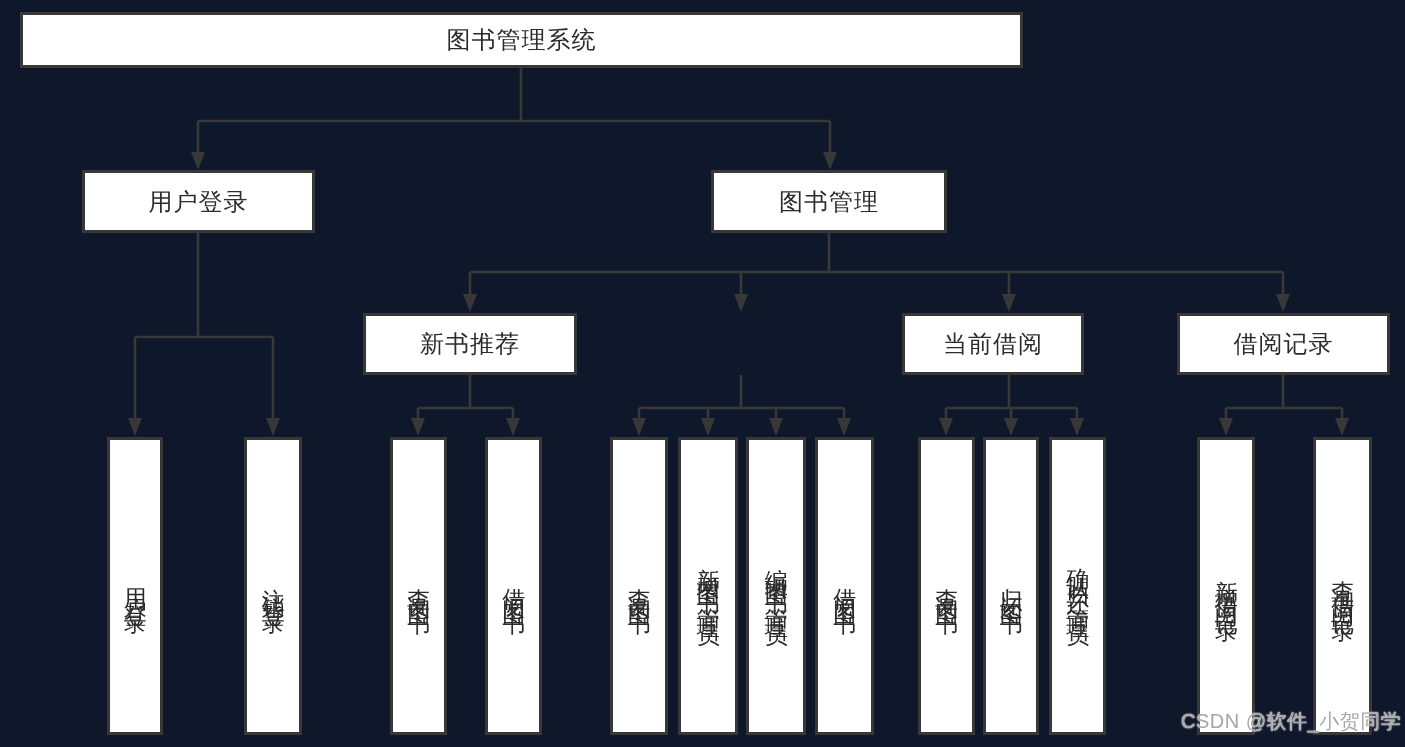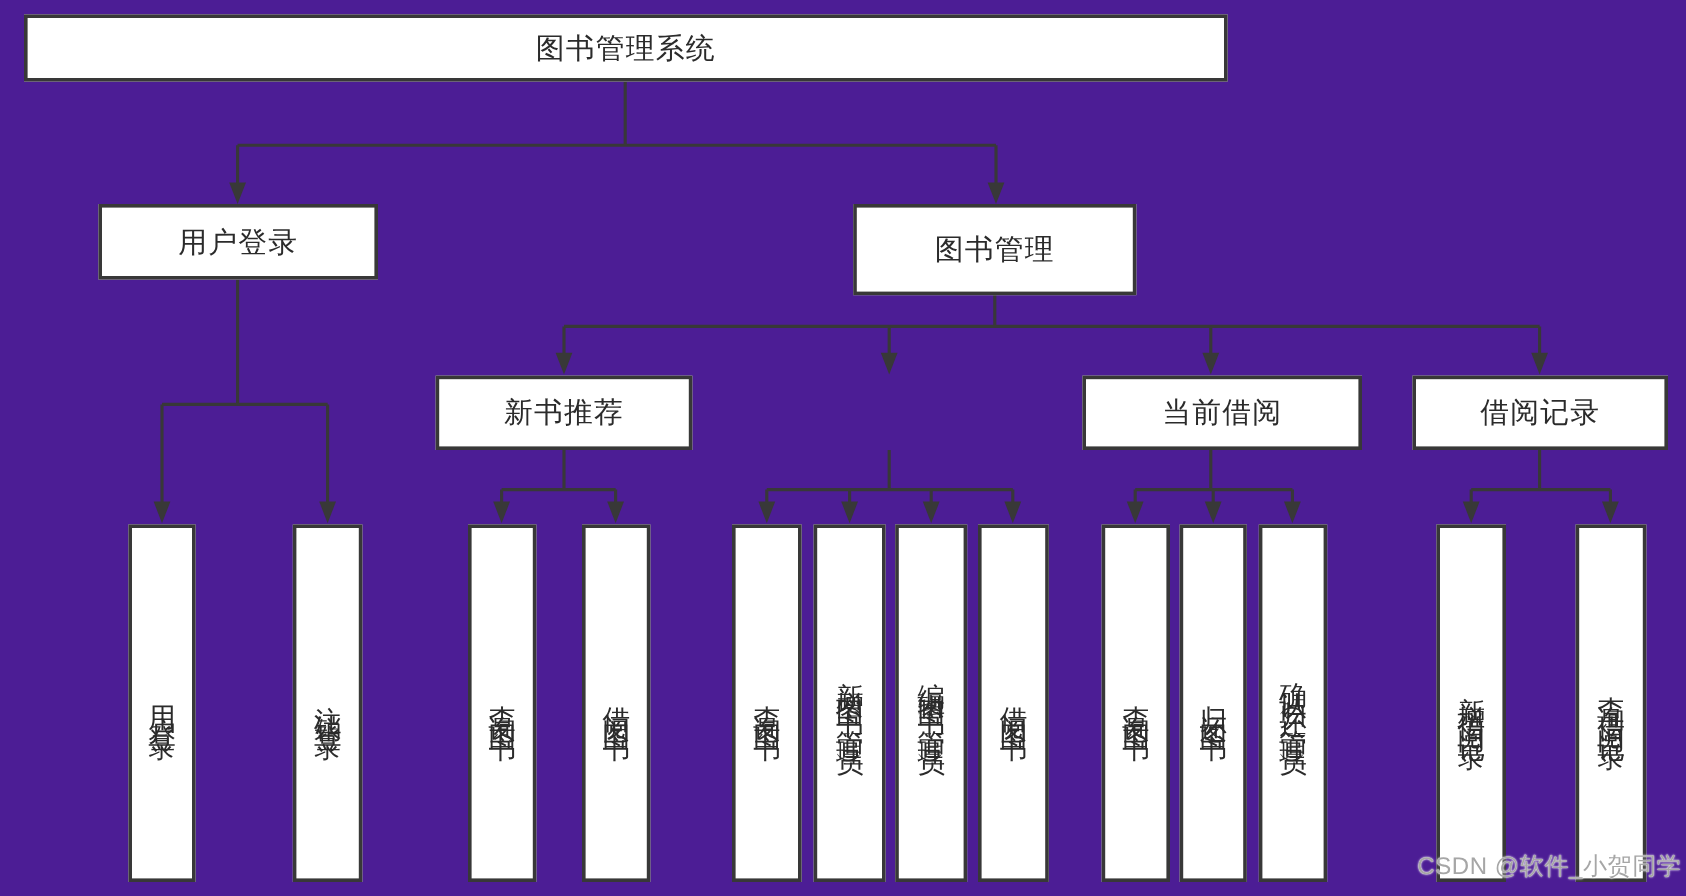--- a/index.html
+++ b/index.html
@@ -1,20 +1,20 @@
 <!DOCTYPE html>
 <html><head>
 <meta charset="utf-8">
 <style>
   html, body { margin: 0; padding: 0; background: #ffffff; }
   .canvas {
     position: relative;
     width: 1405px;
     height: 747px;
-    background: #4c1d95;
+    background: #0f172a;
     font-family: "Liberation Sans", "DejaVu Sans", sans-serif;
     overflow: hidden;
   }
   .connector-svg {
     position: absolute;
     left: 0; top: 0;
     width: 1405px; height: 747px;
   }
   .connector-svg path {
     stroke: #383838;
@@ -107,28 +107,28 @@
     </g>
   </svg>
 
   <div class="node h-node" style="left:20px; top:12px; width:1003px; height:56px;">
     <span>图书管理系统</span>
   </div>
 
   <div class="node h-node" style="left:82px; top:170px; width:233px; height:63px;">
     <span>用户登录</span>
   </div>
-  <div class="node h-node" style="left:711px; top:170px; width:236px; height:76px;">
+  <div class="node h-node" style="left:711px; top:170px; width:236px; height:63px;">
     <span>图书管理</span>
   </div>
 
   <div class="node h-node" style="left:363px; top:313px; width:214px; height:62px;">
     <span>新书推荐</span>
   </div>
-  <div class="node h-node" style="left:902px; top:313px; width:233px; height:62px;">
+  <div class="node h-node" style="left:902px; top:313px; width:182px; height:62px;">
     <span>当前借阅</span>
   </div>
   <div class="node h-node" style="left:1177px; top:313px; width:213px; height:62px;">
     <span>借阅记录</span>
   </div>
 
   <div class="node leaf" style="left:107px; top:437px; width:56px; height:298px;">
     <span>用户登录</span>
   </div>
   <div class="node leaf" style="left:244px; top:437px; width:58px; height:298px;">

